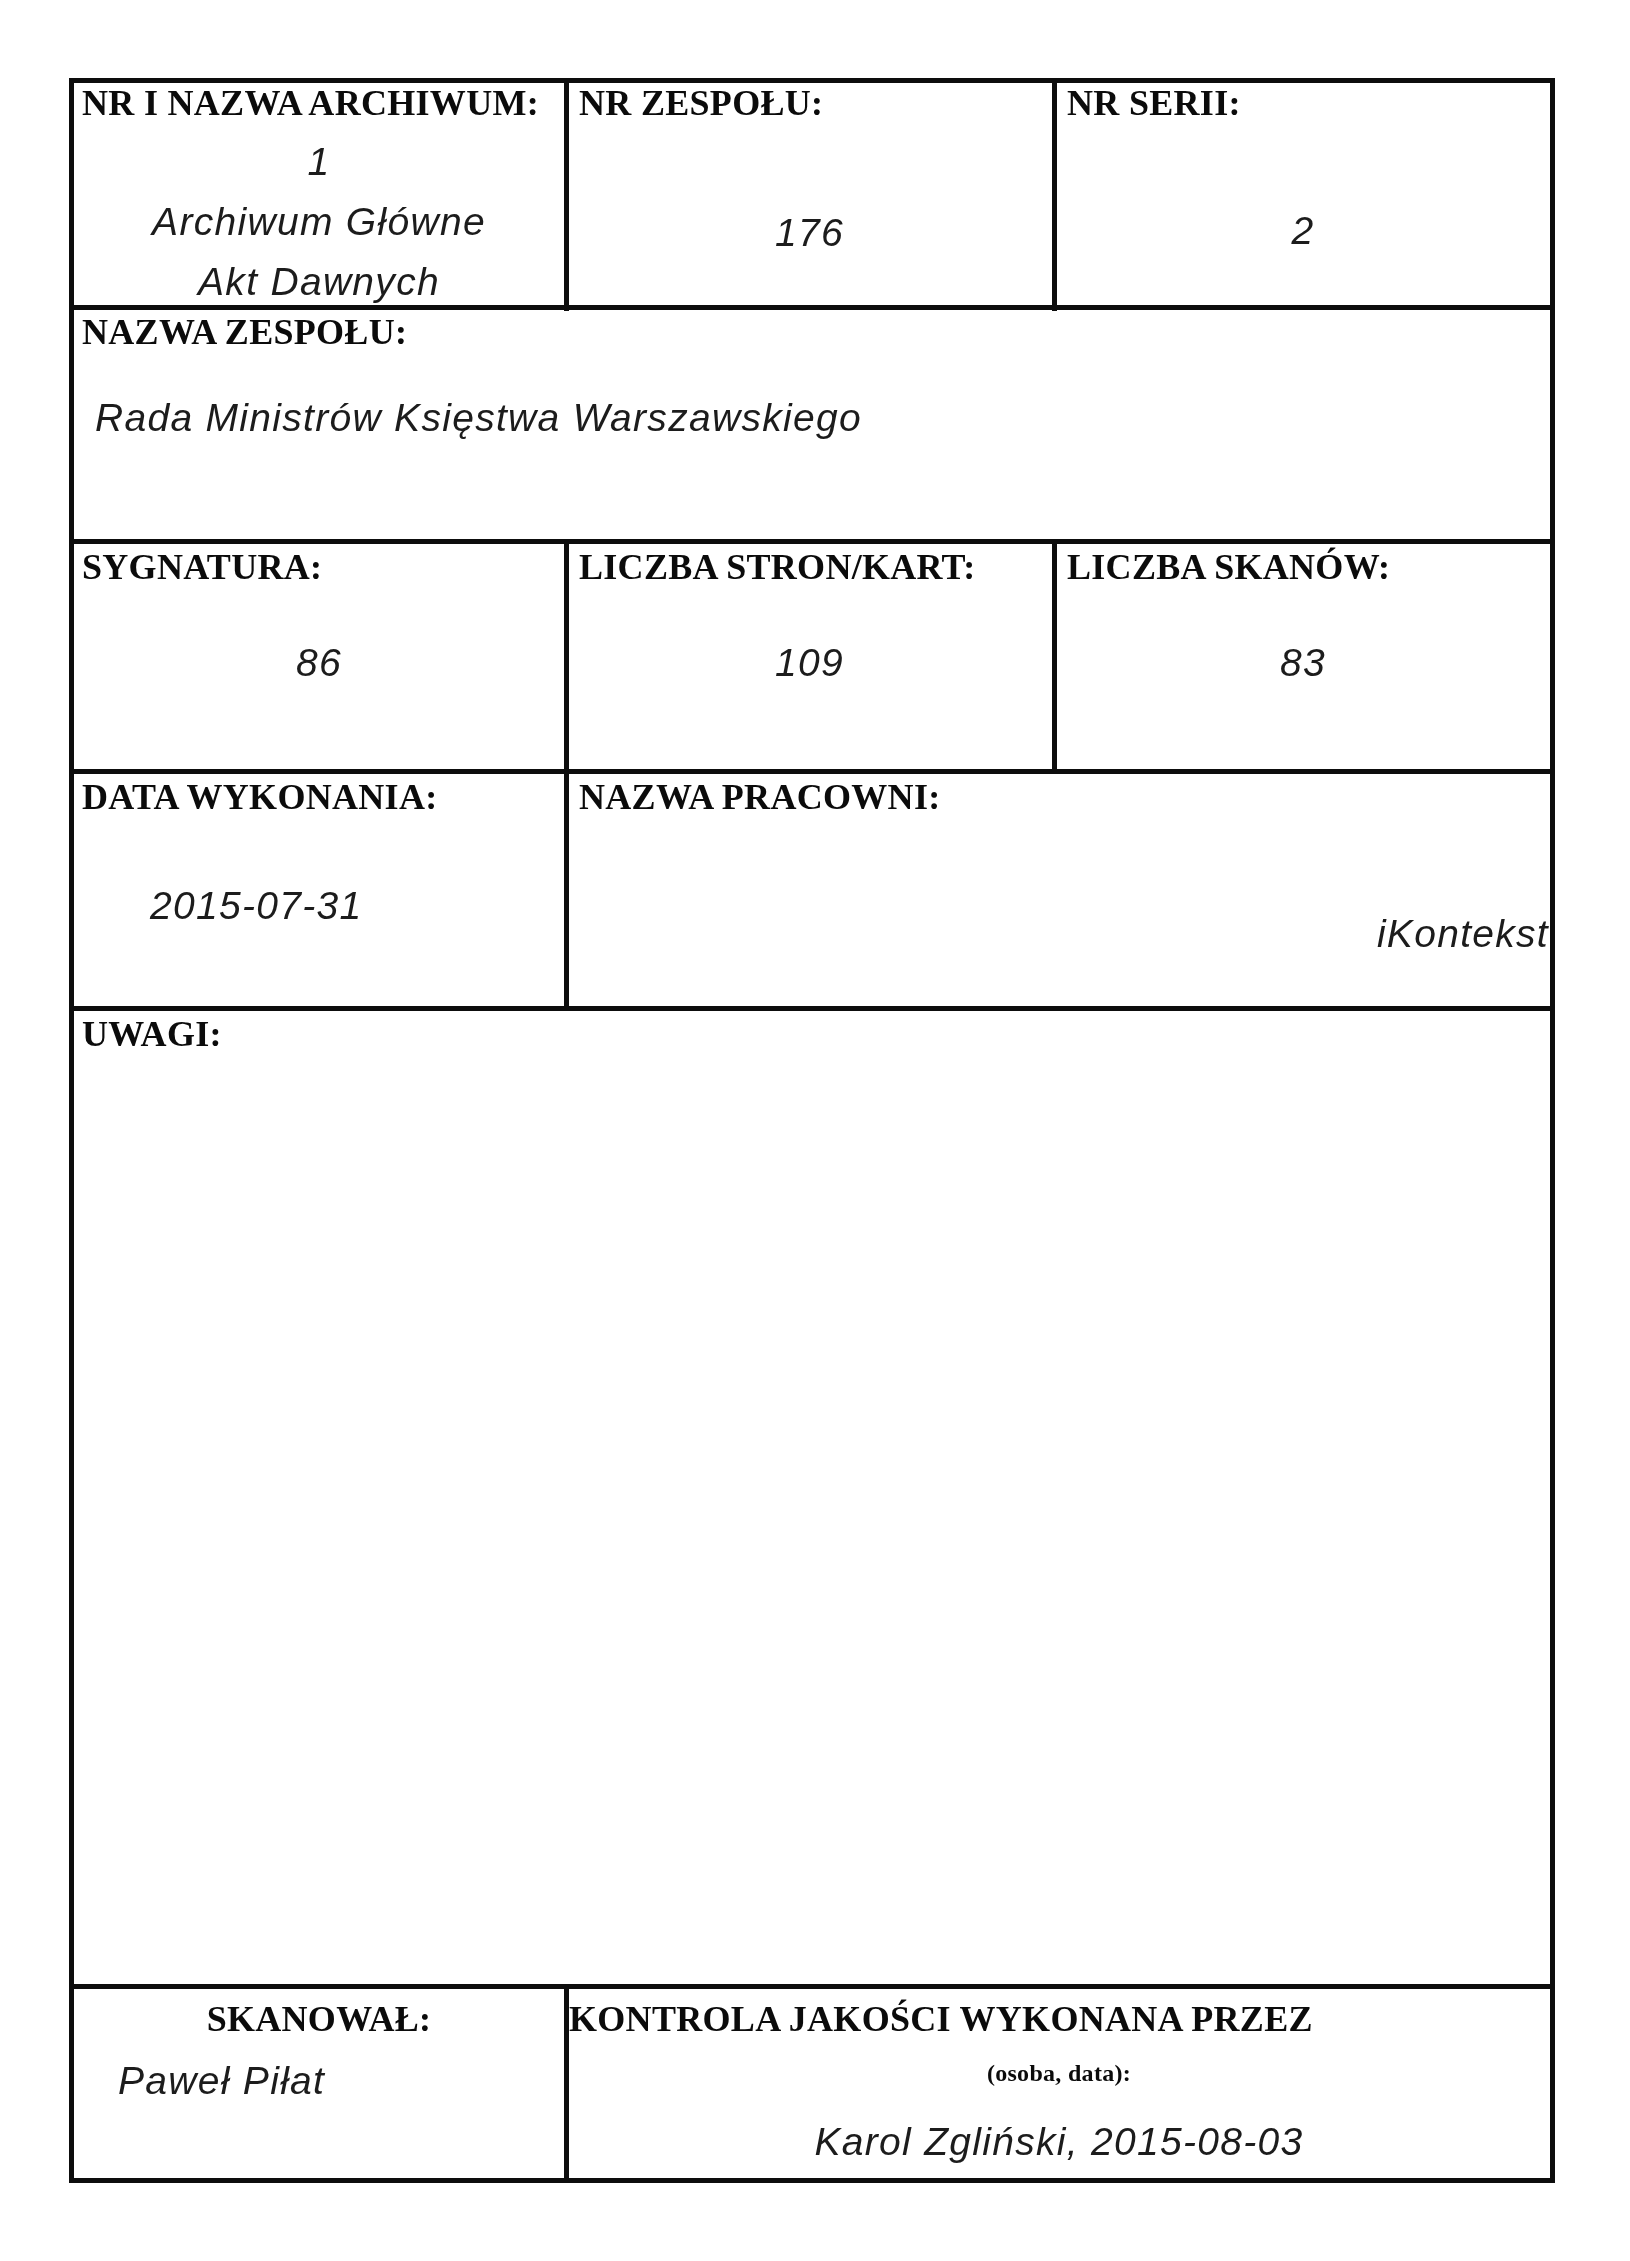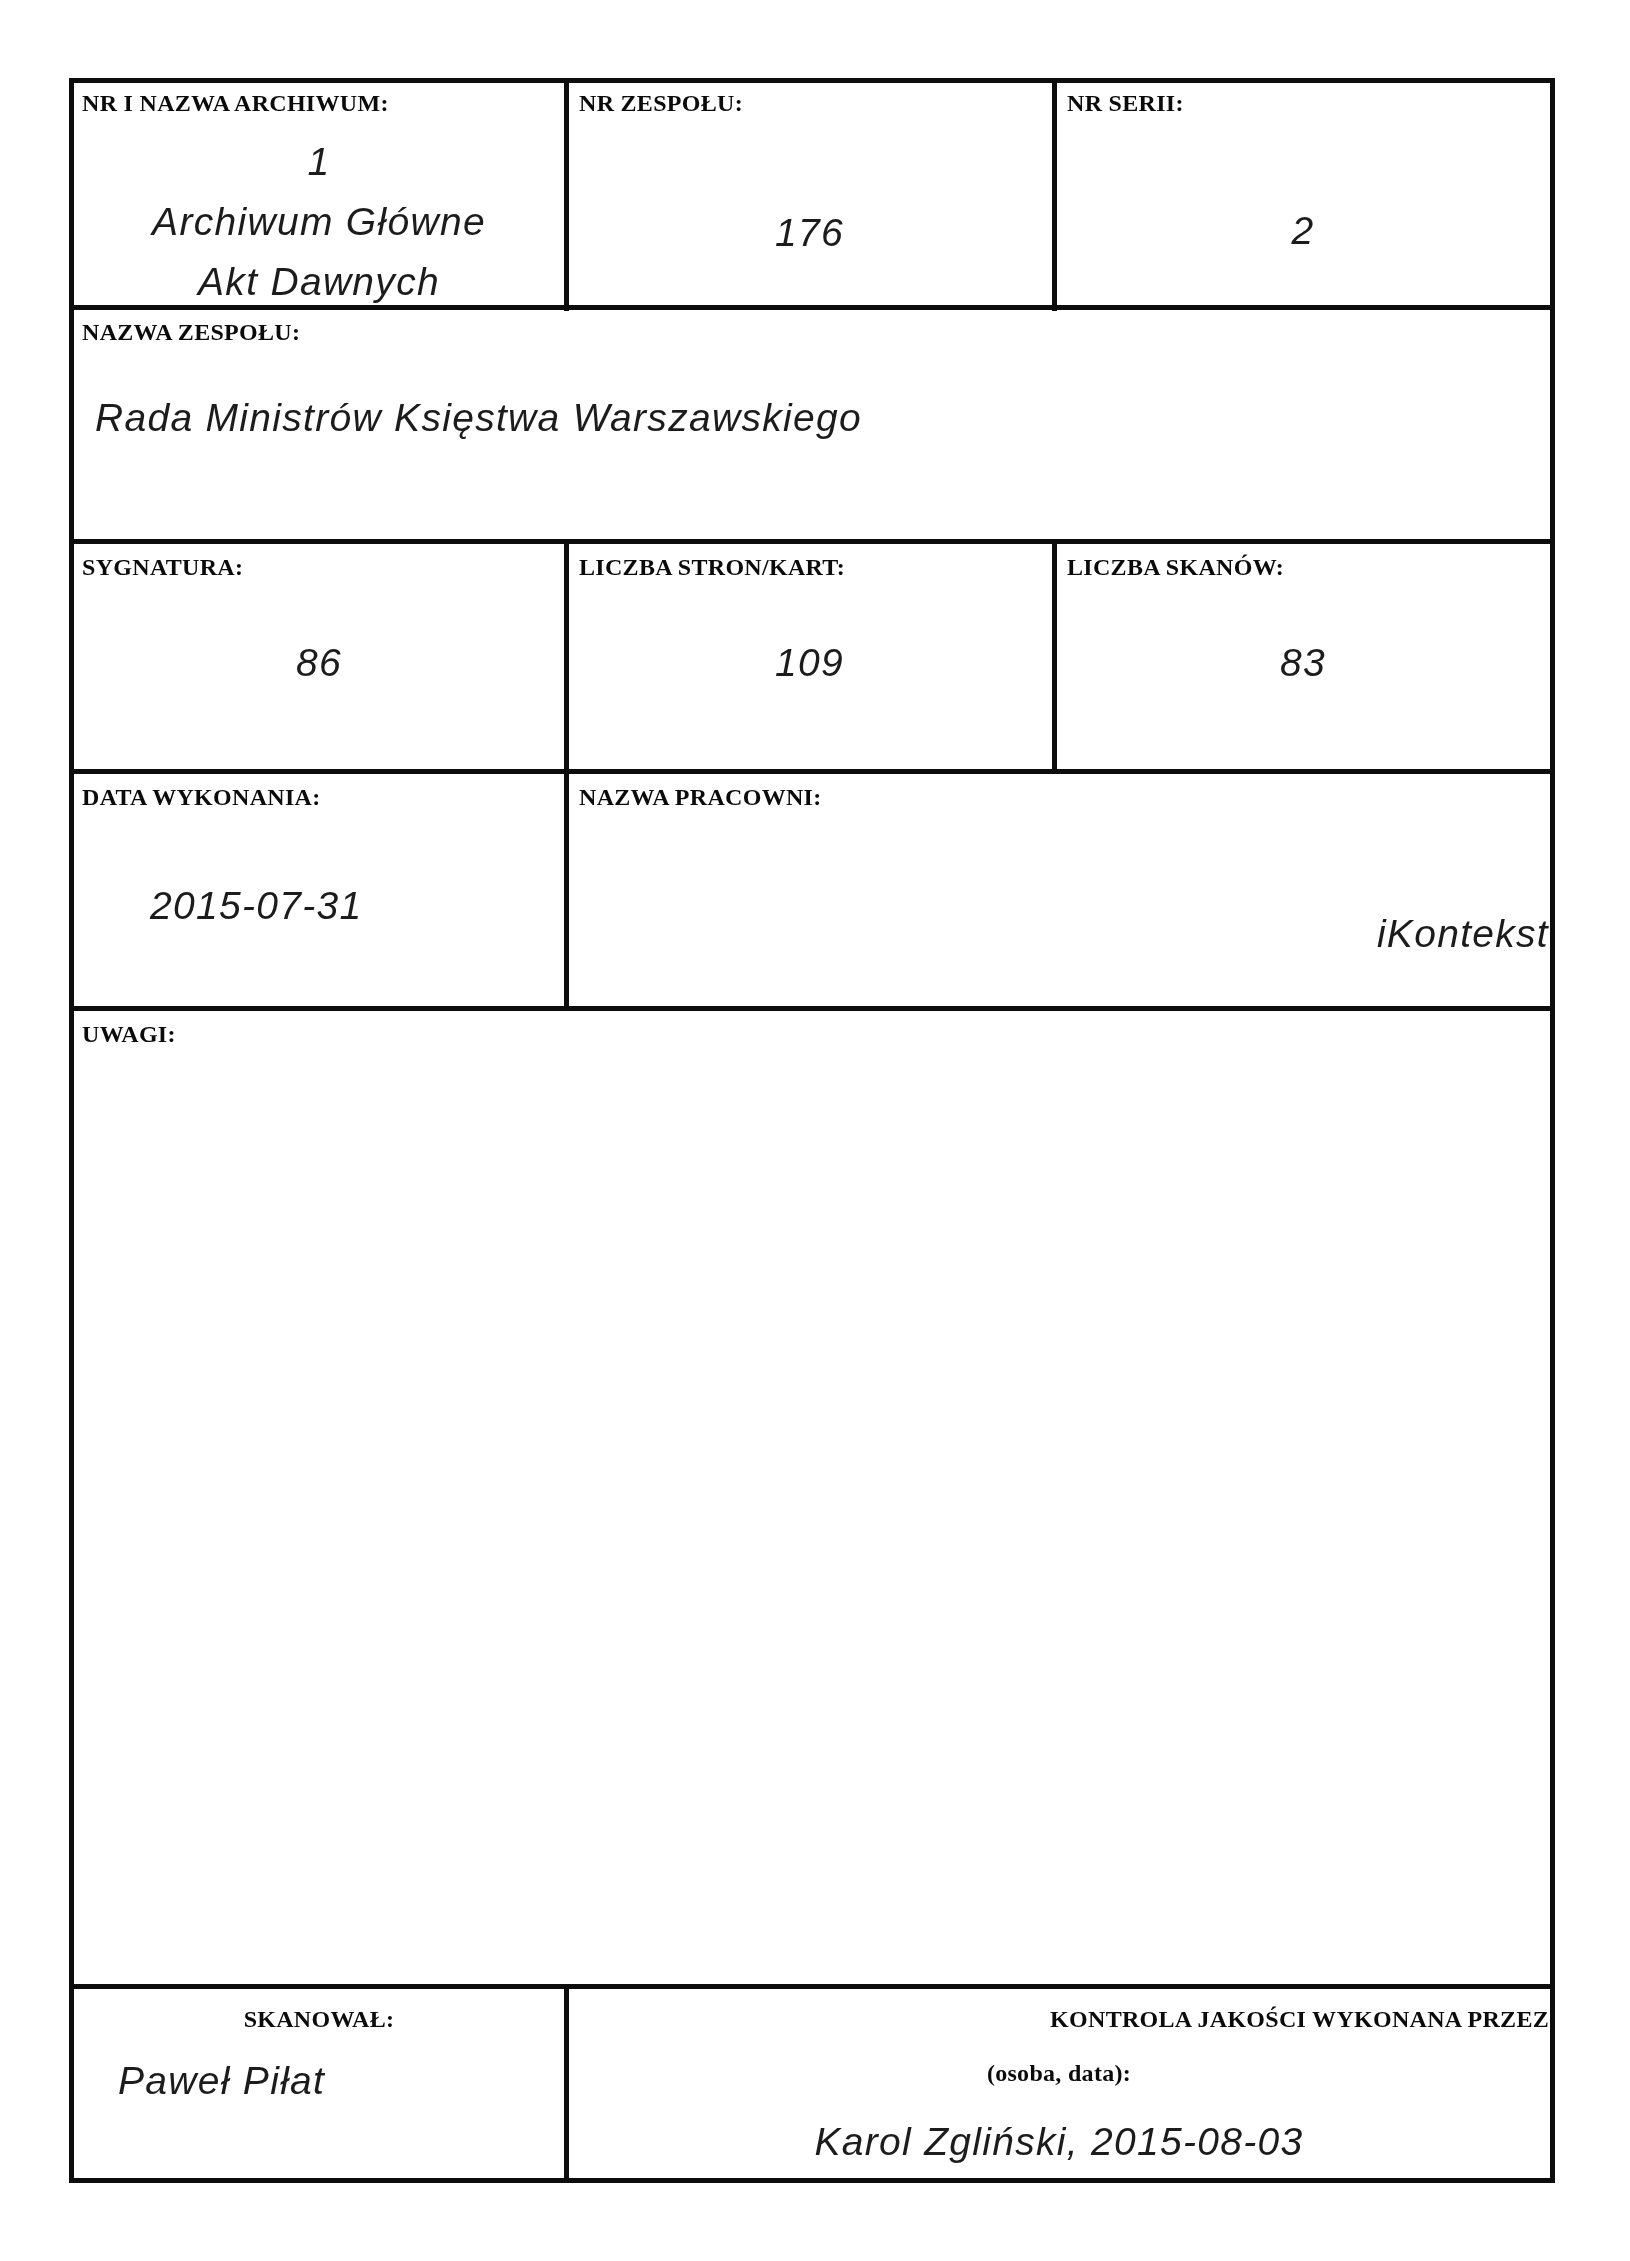--- a/index.html
+++ b/index.html
@@ -21,21 +21,21 @@
     background: #0d0d0d;
   }
   .hline { height: 5.3px; left: 69px; width: 1486px; }
   .vline { width: 5.3px; }
 
   
   .label {
     position: absolute;
     font-family: "Liberation Serif", serif;
     font-weight: bold;
-    font-size: 24px;
+    font-size: 36px;
     line-height: 32px;
     color: #0b0b0b;
     letter-spacing: 0.3px;
     white-space: nowrap;
   }
   .label-small {
     font-size: 24px;
     line-height: 28px;
   }
   
@@ -103,18 +103,18 @@
 
   <div class="label" style="left:579px; top:781px;">NAZWA PRACOWNI:</div>
   <div class="value centered" style="left:569px; top:911px; width:980px;text-align:right;">iKontekst</div>
 
   <div class="label" style="left:82px; top:1018px;">UWAGI:</div>
   <div class="value" style="left:95px; top:1078px;"></div>
 
   <div class="label" style="left:74px; top:2003px; width:490px; text-align:center;">SKANOWAŁ:</div>
   <div class="value" style="left:118px; top:2058px;">Paweł Piłat</div>
 
-  <div class="label" style="left:569px; top:2003px; width:980px; text-align:right;">KONTROLA JAKOŚCI WYKONANA PRZEZ</div>
+  <div class="label" style="left:569px; top:2003px; width:980px; text-align:left;">KONTROLA JAKOŚCI WYKONANA PRZEZ</div>
   <div class="label label-small" style="left:569px; top:2059px; width:980px; text-align:center;">(osoba, data):</div>
   <div class="value centered" style="left:569px; top:2119px; width:980px;">Karol Zgliński, 2015-08-03</div>
 
 </div>
 
 
 </body></html>

